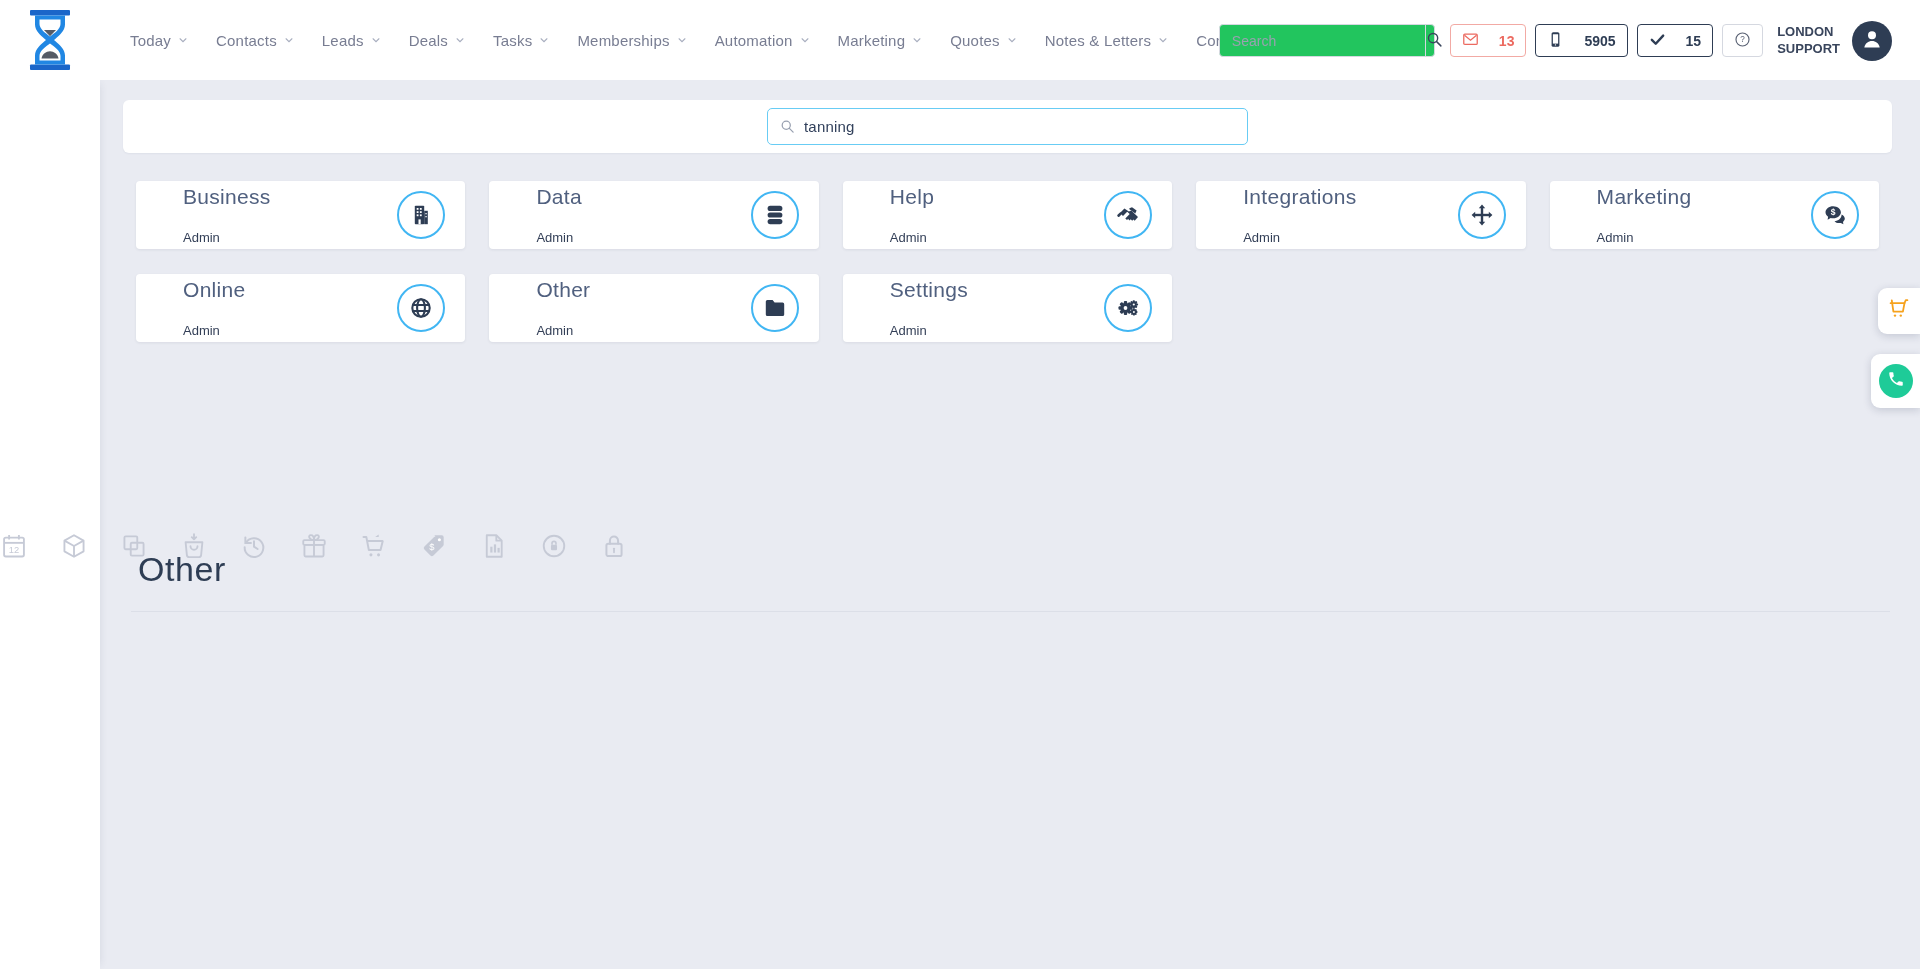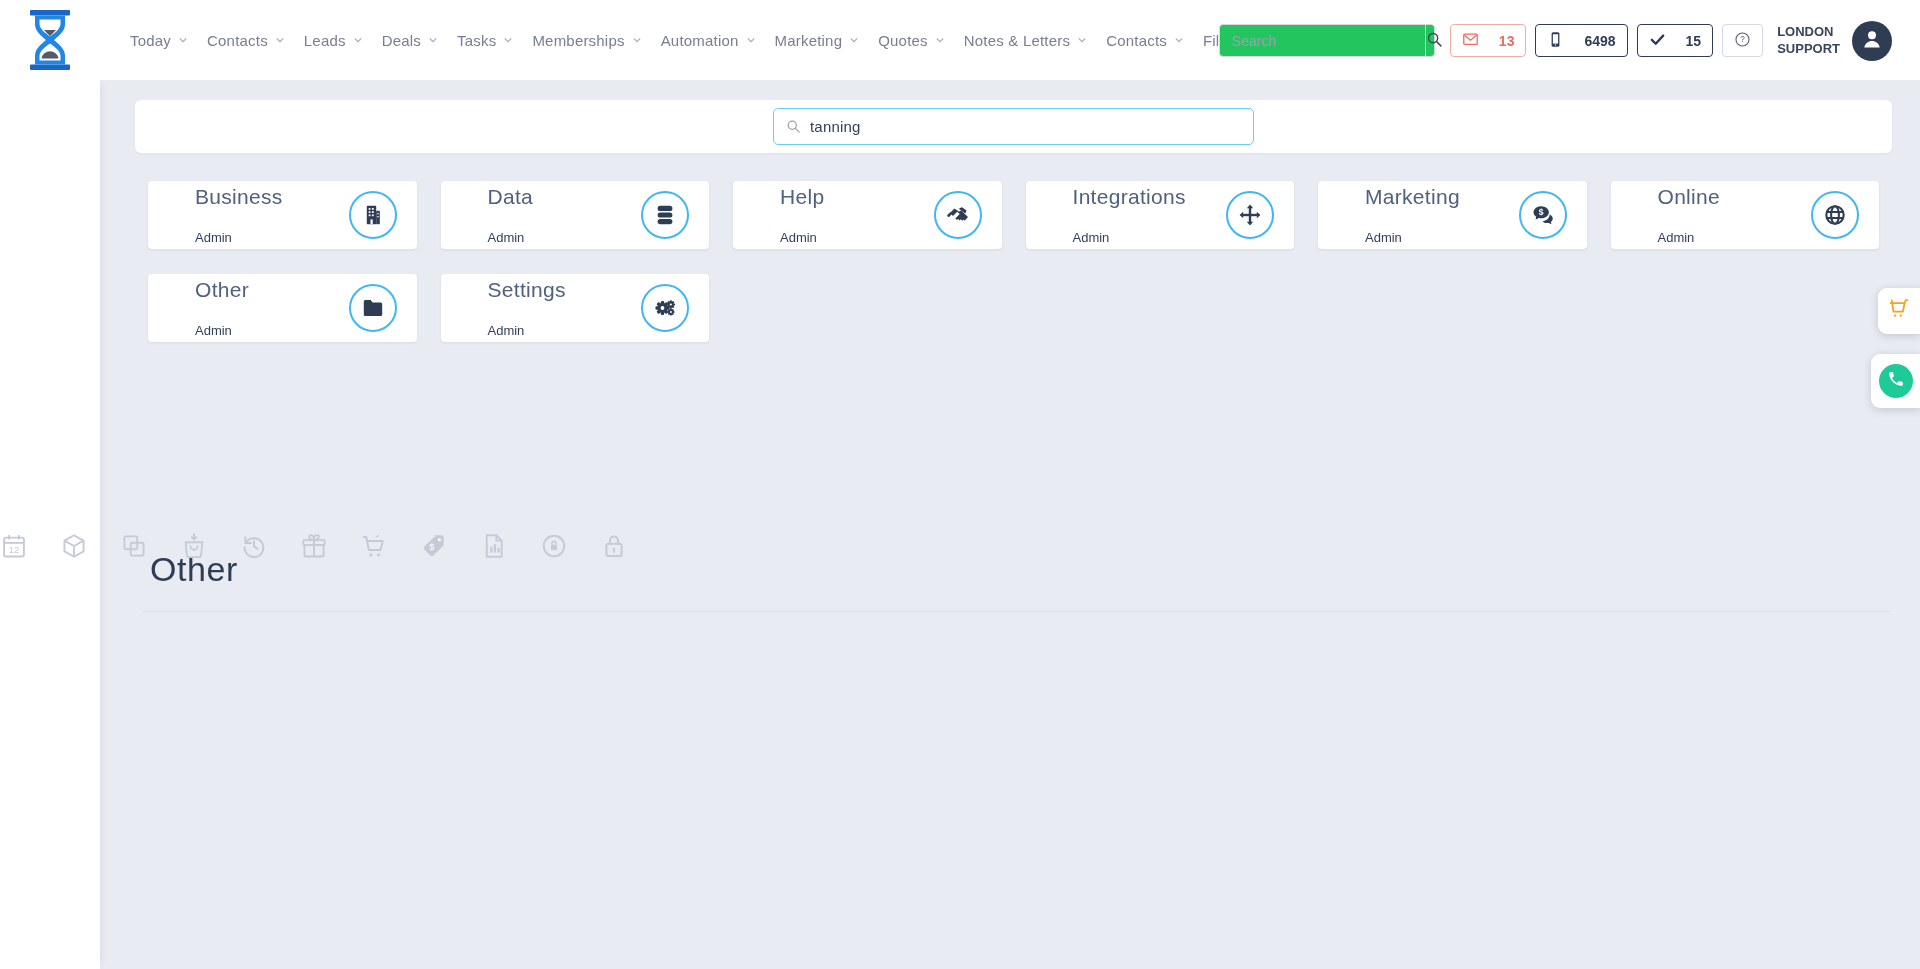--- a/index.html
+++ b/index.html
@@ -2,21 +2,21 @@
 <html><head>
 <meta charset="utf-8">
 <style>
   * { margin:0; padding:0; box-sizing:border-box; }
   html,body { width:1920px; height:969px; overflow:hidden;
     font-family:"Liberation Sans", sans-serif; background:#e9ebf2; }
 
   
   .topbar { position:fixed; top:0; left:0; right:0; height:80px; background:#fff; z-index:10; }
   .logo { position:absolute; left:29px; top:10px; width:42px; height:60px; cursor:pointer; }
-  .mainnav { position:absolute; left:130px; top:0; height:80px; display:flex; align-items:center; gap:19px; }
+  .mainnav { position:absolute; left:130px; top:0; height:80px; display:flex; align-items:center; gap:28px; }
   .nav-item { display:flex; align-items:center; gap:7px; font-size:15px; color:#787d92; letter-spacing:.2px; cursor:pointer; white-space:nowrap; }
   .nav-item .chev { display:flex; color:#a8aebf; }
   .nav-item .chev svg { width:10px; height:10px; }
 
   .top-right { position:absolute; right:28px; top:24px; height:33px; display:flex; align-items:center; gap:9px; }
   .hsearch { width:216px; height:33px; border:1px solid #d5d8e0; border-radius:4px; background:#22c55e; display:flex; align-items:stretch; margin-right:6px; }
   .hsearch input { flex:1; border:none; outline:none; padding:0 12px; font-size:14px; color:#39455c; background:transparent; font-family:inherit; }
   .hsearch input::placeholder { color:#9aa1b0; }
   .hsearch-btn { width:40px; border:none; border-left:1px solid #d5d8e0; background:transparent; display:flex; align-items:center; justify-content:center; color:#39455c; cursor:pointer; }
   .hsearch-btn svg { width:17px; height:17px; }
@@ -32,30 +32,30 @@
   .avatar svg { width:24px; height:24px; }
 
   
   .sidebar { position:fixed; left:0; top:80px; bottom:0; width:100px; background:#fff;
     display:flex; flex-direction:row; align-items:center; padding-top:46px; gap:32px;
     box-shadow:4px 0 8px -4px rgba(35,48,80,.10); z-index:5; }
   .side-icon { width:30px; height:30px; color:#c6cad6; cursor:pointer; display:flex; align-items:center; justify-content:center; }
   .side-icon svg { width:28px; height:28px; }
 
   
-  .main { position:absolute; left:100px; right:0; top:80px; bottom:0; background:#e9ebf2;padding-left:12px; }
+  .main { position:absolute; left:100px; right:0; top:80px; bottom:0; background:#e9ebf2; }
   .search-panel { margin:20px 28px 0 23px; height:53px; background:#fff; border-radius:6px;
     box-shadow:0 1px 2px rgba(25,39,70,.05); display:flex; align-items:center; justify-content:center; }
   .admin-search { width:481px; height:37px; border:1.5px solid #68ccf4; border-radius:5px; background:#fff;
     display:flex; align-items:center; padding:0 12px; gap:9px; }
   .admin-search .sicon { color:#98a0b0; display:flex; }
   .admin-search .sicon svg { width:15px; height:15px; }
   .admin-search input { flex:1; border:none; outline:none; font-size:15px; color:#32415c; font-family:inherit; background:transparent; letter-spacing:.2px; }
 
-  .cards { margin:28px 41px 0 36px; display:grid; grid-template-columns:repeat(6,1fr); column-gap:24px; row-gap:25px; }
+  .cards { margin:28px 41px 0 36px; display:grid; grid-template-columns:repeat(5,1fr); column-gap:24px; row-gap:25px; }
   .card { height:68px; background:#fff; border-radius:4px; box-shadow:0 1px 3px rgba(25,39,70,.08);
     display:flex; align-items:center; justify-content:space-between; padding:0 20px 0 47px; cursor:pointer; }
   .card-title { font-size:21px; color:#50607f; letter-spacing:.3px; }
   .card-sub { font-size:13px; color:#333f57; margin-top:21px; }
   .card-icon { width:48px; height:48px; min-width:48px; border:2px solid #41b6f3; border-radius:50%;
     display:flex; align-items:center; justify-content:center; color:#2e3d54; background:#fff; }
   .card-icon svg { width:24px; height:24px; }
 
   .section-title { margin:208px 0 0 38px; font-size:34px; font-weight:normal; color:#2e3d54; letter-spacing:.6px; }
   .result-card { margin:15px 0 0 31px; width:431px; height:131px; background:#fff;
@@ -199,21 +199,21 @@
             <path d="M3.5 6l8.5 7 8.5-7"></path>
           </svg></span>
       <span>13</span>
     </div>
     <div class="badge">
       <span class="js-icon"><svg viewBox="0 0 24 24">
             <rect x="6.5" y="1.8" width="11" height="20.4" rx="2.2" fill="currentColor"></rect>
             <rect x="8.3" y="4.6" width="7.4" height="13.2" fill="#fff"></rect>
             <circle cx="12" cy="19.6" r="1" fill="#fff"></circle>
           </svg></span>
-      <span>6498</span>
+      <span>5905</span>
     </div>
     <div class="badge">
       <span class="js-icon"><svg viewBox="0 0 24 24" fill="none" stroke="currentColor" stroke-width="3.4" stroke-linecap="round" stroke-linejoin="round">
             <path d="M4 12.5l5.5 5.5L20 6.5"></path>
           </svg></span>
       <span>15</span>
     </div>
     <div class="badge help">
       <span class="js-icon"><svg viewBox="0 0 24 24" fill="none" stroke="currentColor" stroke-width="1.6">
             <circle cx="12" cy="12" r="9.2"></circle>

